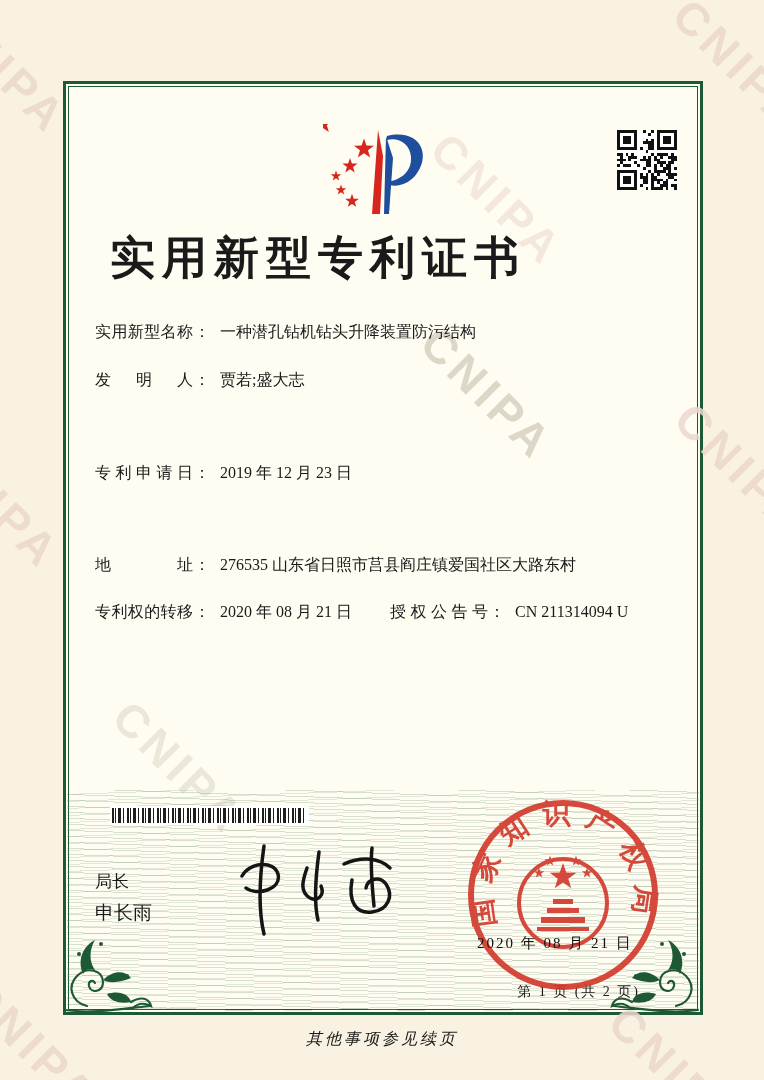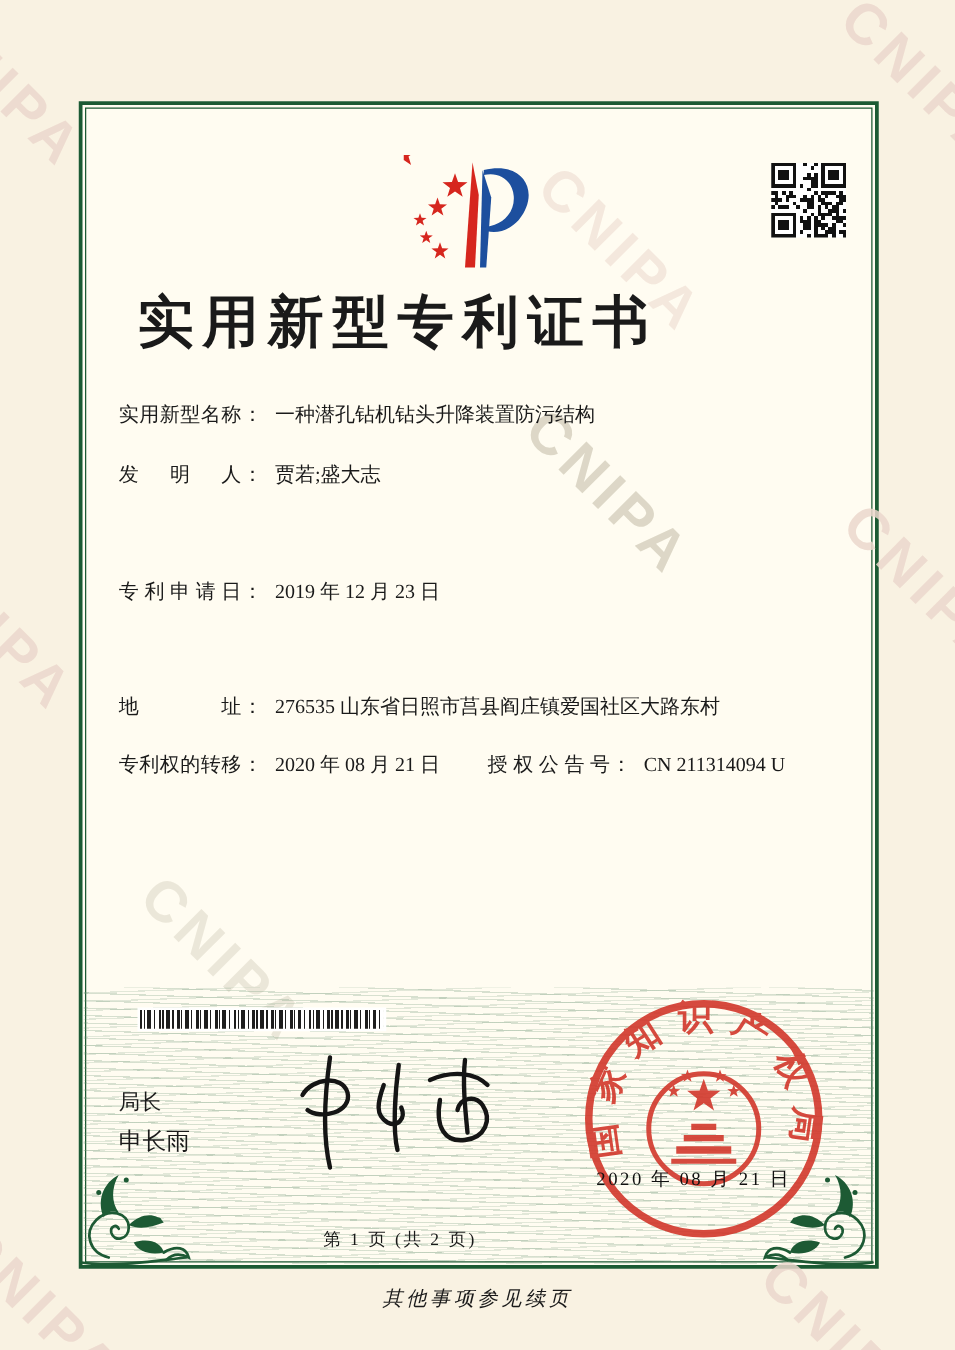--- a/index.html
+++ b/index.html
@@ -39,21 +39,21 @@
   #barcode .bars{width:100%;height:100%;
     background:repeating-linear-gradient(90deg,#1d1d1d 0 2px,#fff 2px 3px,#1d1d1d 3px 4px,
       #fff 4px 6px,#1d1d1d 6px 9px,#fff 9px 11px,#1d1d1d 11px 12px,#fff 12px 15px);}
   #director-label{left:95px;top:870px;font-size:17px;z-index:3;
     font-family:"Liberation Sans","DejaVu Sans",sans-serif;}
   #director-name{left:95px;top:900px;font-size:19px;z-index:3;
     font-family:Liberation Sans, sans-serif;}
   #signature{left:222px;top:834px;width:180px;height:104px;z-index:4;}
   #seal{left:463px;top:795px;width:200px;height:200px;z-index:5;opacity:.9;}
   #seal-date{left:477px;top:934px;font-size:15px;letter-spacing:2px;z-index:6;color:#111;}
-  #page-num{left:0;top:983px;width:640px;text-align:center;font-size:14px;letter-spacing:2px;z-index:3;}
+  #page-num{left:0;top:983px;width:640px;text-align:right;font-size:14px;letter-spacing:2px;z-index:3;}
   #footer-note{left:0;top:1029px;width:764px;text-align:center;font-size:16px;
     font-style:italic;letter-spacing:3px;z-index:3;}
   .orn{position:absolute;width:98px;height:80px;z-index:4;}
   #orn-bl{left:57px;top:936px;}
   #orn-br{left:608px;top:936px;transform:scaleX(-1);}
 </style>
 </head>
 <body>
 
 <div id="page">

